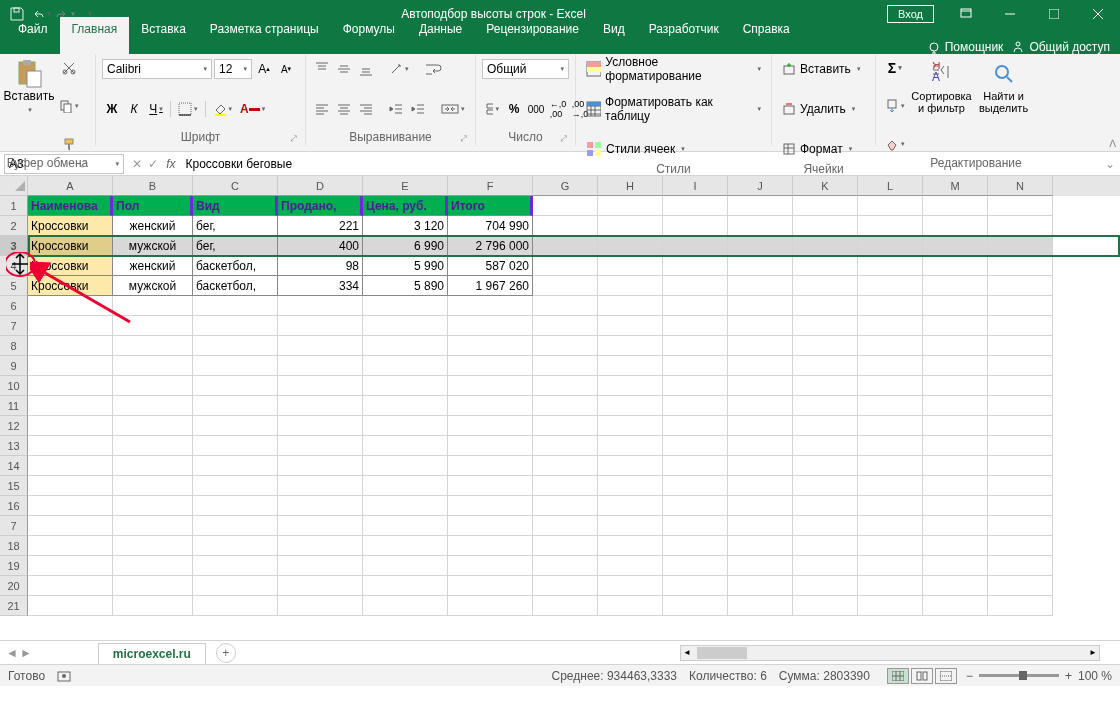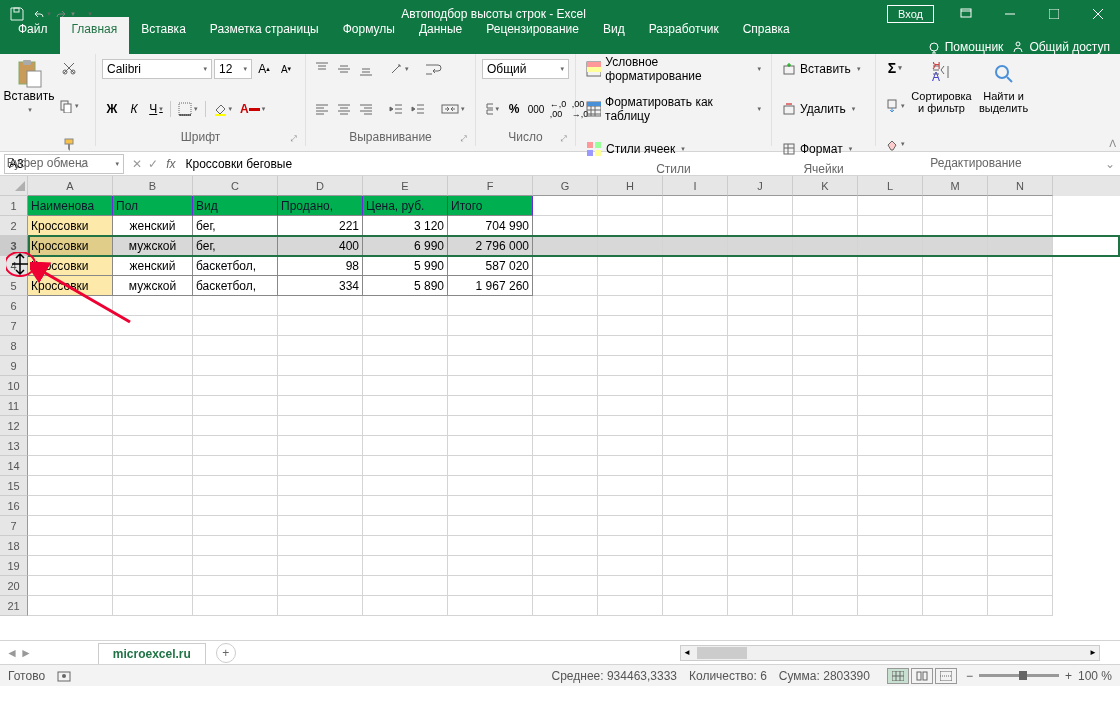--- a/index.html
+++ b/index.html
@@ -39,21 +39,21 @@
 .grid-area{position:relative;height:464px;background:#fff;overflow:hidden}
 .colhdr{position:absolute;top:0;left:0;right:0;height:20px;display:flex;background:#e6e6e6}
 .corner{width:28px;height:20px;border-right:1px solid #ccc;border-bottom:1px solid #ccc;background:#e6e6e6;display:flex;align-items:center;justify-content:flex-end;padding-right:2px}
 .ch{border-right:1px solid #ccc;border-bottom:1px solid #999;text-align:center;font-size:11px;color:#555;line-height:20px;background:#e6e6e6}
 .rowhdr{position:absolute;top:20px;left:0;width:28px;background:#e6e6e6}
 .rh{height:20px;border-right:1px solid #999;border-bottom:1px solid #ccc;text-align:center;font-size:11px;color:#555;line-height:20px;background:#e6e6e6}
 .rh.sel{background:#ccc;font-weight:bold}
 .cells{position:absolute;top:20px;left:28px;right:0;bottom:0}
 .row{display:flex;height:20px}
 .cell{border-right:1px solid #d4d4d4;border-bottom:1px solid #d4d4d4;padding:0 3px;font-size:12px;line-height:20px;overflow:hidden;white-space:nowrap}
-.hdr-cell{background:#00b050;color:#0f172a;font-weight:normal;border-right:1px solid #6d28d9;border-bottom:1px solid #888}
+.hdr-cell{background:#00b050;color:#4c1d95;font-weight:bold;border-right:3px solid #6d28d9;border-bottom:1px solid #888}
 .name-cell{background:#fde9a9;border-right:1px solid #888;border-bottom:1px solid #888}
 .data-cell{border-right:1px solid #888;border-bottom:1px solid #888}
 .sel-row .cell{background:#d8d8d8}
 .sel-row .name-cell{background:#e0cd8a}
 .num{text-align:right}
 .ctr{text-align:center}
 .sel-border{position:absolute;border:2px solid #217346;pointer-events:none}
 .sheet-tabs{height:24px;background:#fff;border-top:1px solid #d4d4d4;display:flex;align-items:center;position:relative}
 .st-nav{display:flex;gap:2px;padding:0 6px;color:#999}
 .st-tab{padding:3px 14px;border:1px solid #ccc;border-bottom:none;font-weight:bold;color:#217346;background:#fff;margin-left:60px;position:relative;top:1px}

